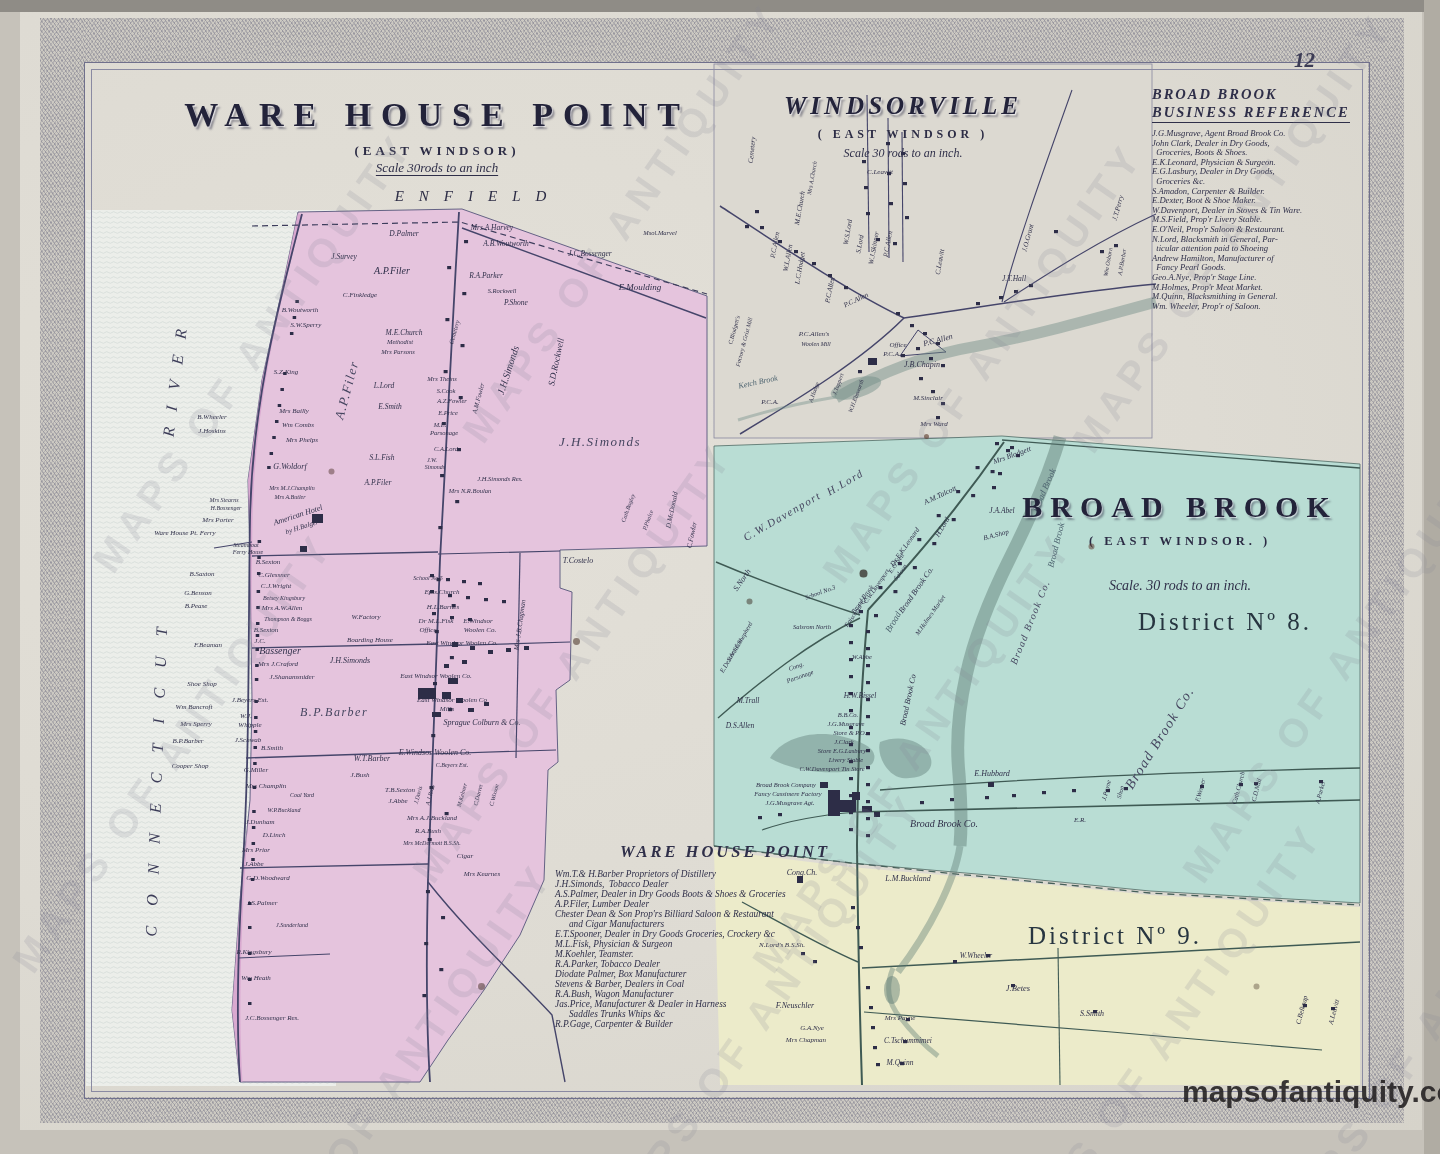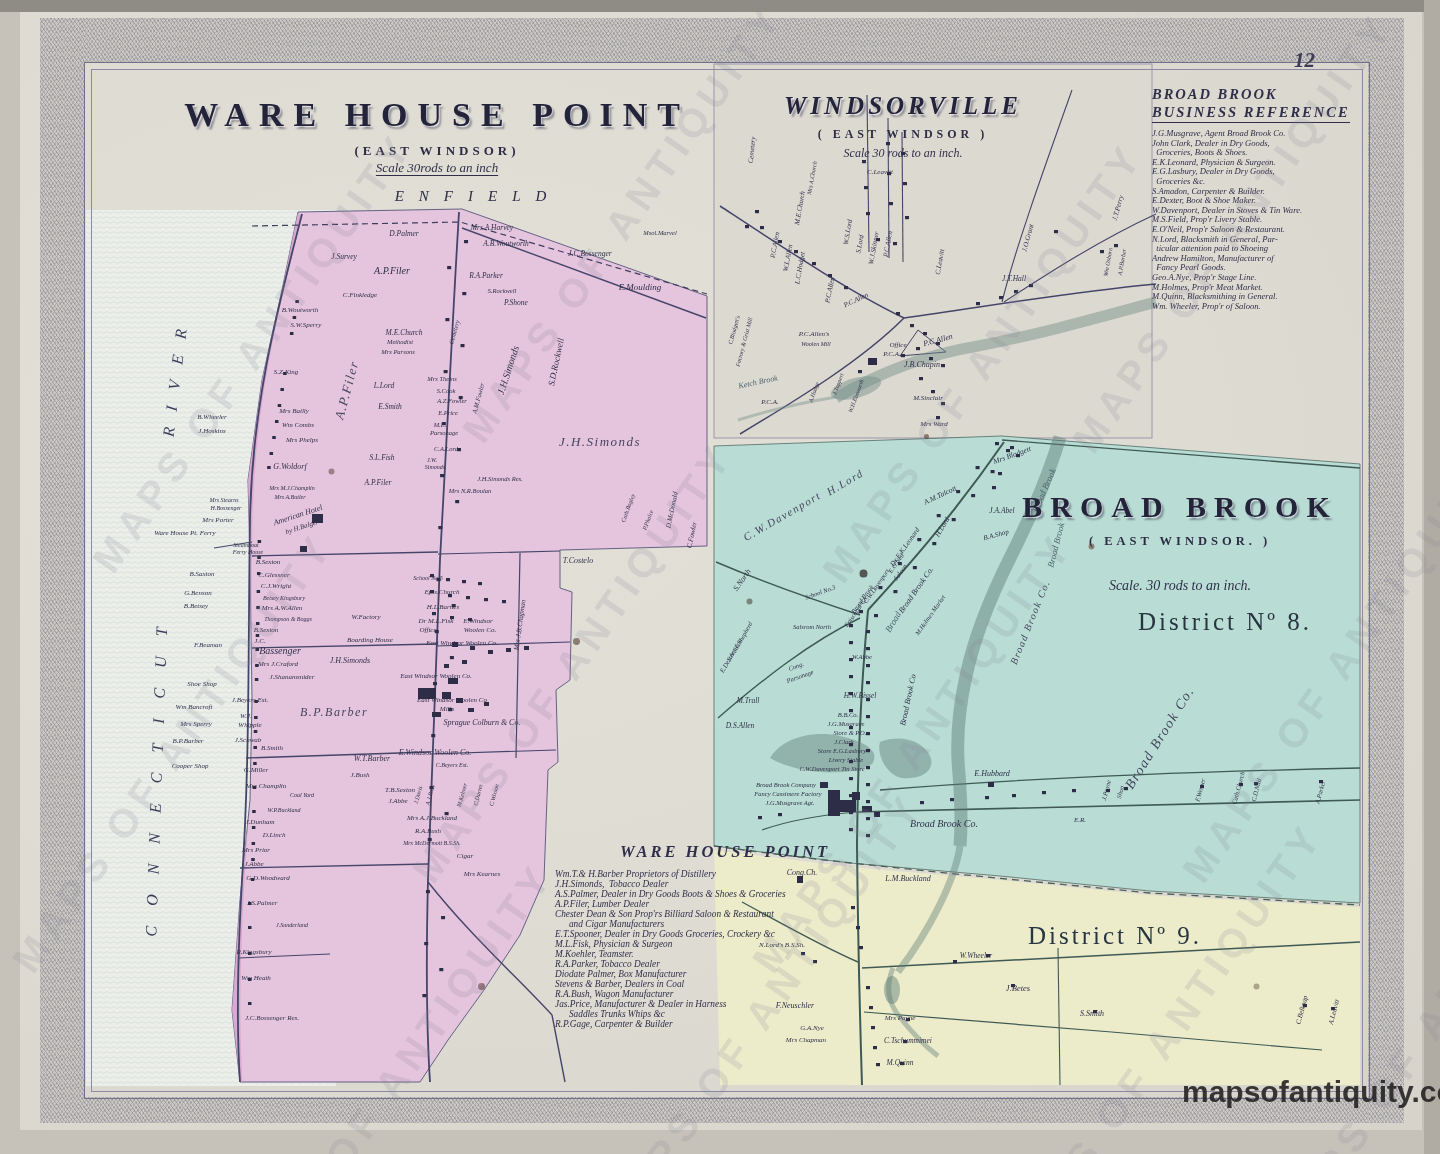--- a/index.html
+++ b/index.html
@@ -451,21 +451,21 @@
       <span class="ml" style="left: 284px; top: 598px; font-size: 6px; transform: translate(-50%, -50%) rotate(0deg);">Betsey Kingsbury</span>
       <span class="ml" style="left: 282px; top: 608px; font-size: 7px; transform: translate(-50%, -50%) rotate(0deg);">Mrs A.W.Allen</span>
       <span class="ml" style="left: 288px; top: 619px; font-size: 6px; transform: translate(-50%, -50%) rotate(0deg);">Thompson &amp; Boggs</span>
       <span class="ml" style="left: 266px; top: 630px; font-size: 7px; transform: translate(-50%, -50%) rotate(0deg);">B.Sexton</span>
       <span class="ml" style="left: 260px; top: 641px; font-size: 7px; transform: translate(-50%, -50%) rotate(0deg);">J.C.</span>
       <span class="ml" style="left: 264px; top: 650px; font-size: 10px; transform: translate(-50%, -50%) rotate(0deg); padding-left: 32px;">Bassenger</span>
       <span class="ml" style="left: 278px; top: 664px; font-size: 7px; transform: translate(-50%, -50%) rotate(0deg);">Mrs J.Craford</span>
       <span class="ml" style="left: 292px; top: 677px; font-size: 7px; transform: translate(-50%, -50%) rotate(0deg);">J.Shanamsnider</span>
       <span class="ml" style="left: 202px; top: 574px; font-size: 7px; transform: translate(-50%, -50%) rotate(0deg);">B.Saxton</span>
       <span class="ml" style="left: 198px; top: 593px; font-size: 7px; transform: translate(-50%, -50%) rotate(0deg);">G.Benson</span>
-      <span class="ml" style="left: 196px; top: 606px; font-size: 7px; transform: translate(-50%, -50%) rotate(0deg);">B.Betsey</span>
+      <span class="ml" style="left: 196px; top: 606px; font-size: 7px; transform: translate(-50%, -50%) rotate(0deg);">B.Pease</span>
       <span class="ml" style="left: 208px; top: 645px; font-size: 7px; transform: translate(-50%, -50%) rotate(0deg);">F.Beaman</span>
       <span class="ml" style="left: 202px; top: 684px; font-size: 7px; transform: translate(-50%, -50%) rotate(0deg);">Shoe Shop</span>
       <span class="ml" style="left: 194px; top: 707px; font-size: 7px; transform: translate(-50%, -50%) rotate(0deg);">Wm Bancroft</span>
       <span class="ml" style="left: 196px; top: 724px; font-size: 7px; transform: translate(-50%, -50%) rotate(0deg);">Mrs Sperry</span>
       <span class="ml" style="left: 188px; top: 741px; font-size: 7px; transform: translate(-50%, -50%) rotate(0deg);">B.P.Barber</span>
       <span class="ml" style="left: 190px; top: 750px; font-size: 7px; transform: translate(-50%, -50%) rotate(0deg); margin-top: 16px;">Cooper Shop</span>
       <span class="ml area" style="left: 334px; top: 712px; font-size: 12px; transform: translate(-50%, -50%) rotate(0deg);">B.P.Barber</span>
       <span class="ml" style="left: 250px; top: 700px; font-size: 7px; transform: translate(-50%, -50%) rotate(0deg);">J.Beyers Est.</span>
       <span class="ml" style="left: 246px; top: 716px; font-size: 7px; transform: translate(-50%, -50%) rotate(0deg);">W.J.</span>
       <span class="ml" style="left: 250px; top: 725px; font-size: 7px; transform: translate(-50%, -50%) rotate(0deg);">Whipple</span>

